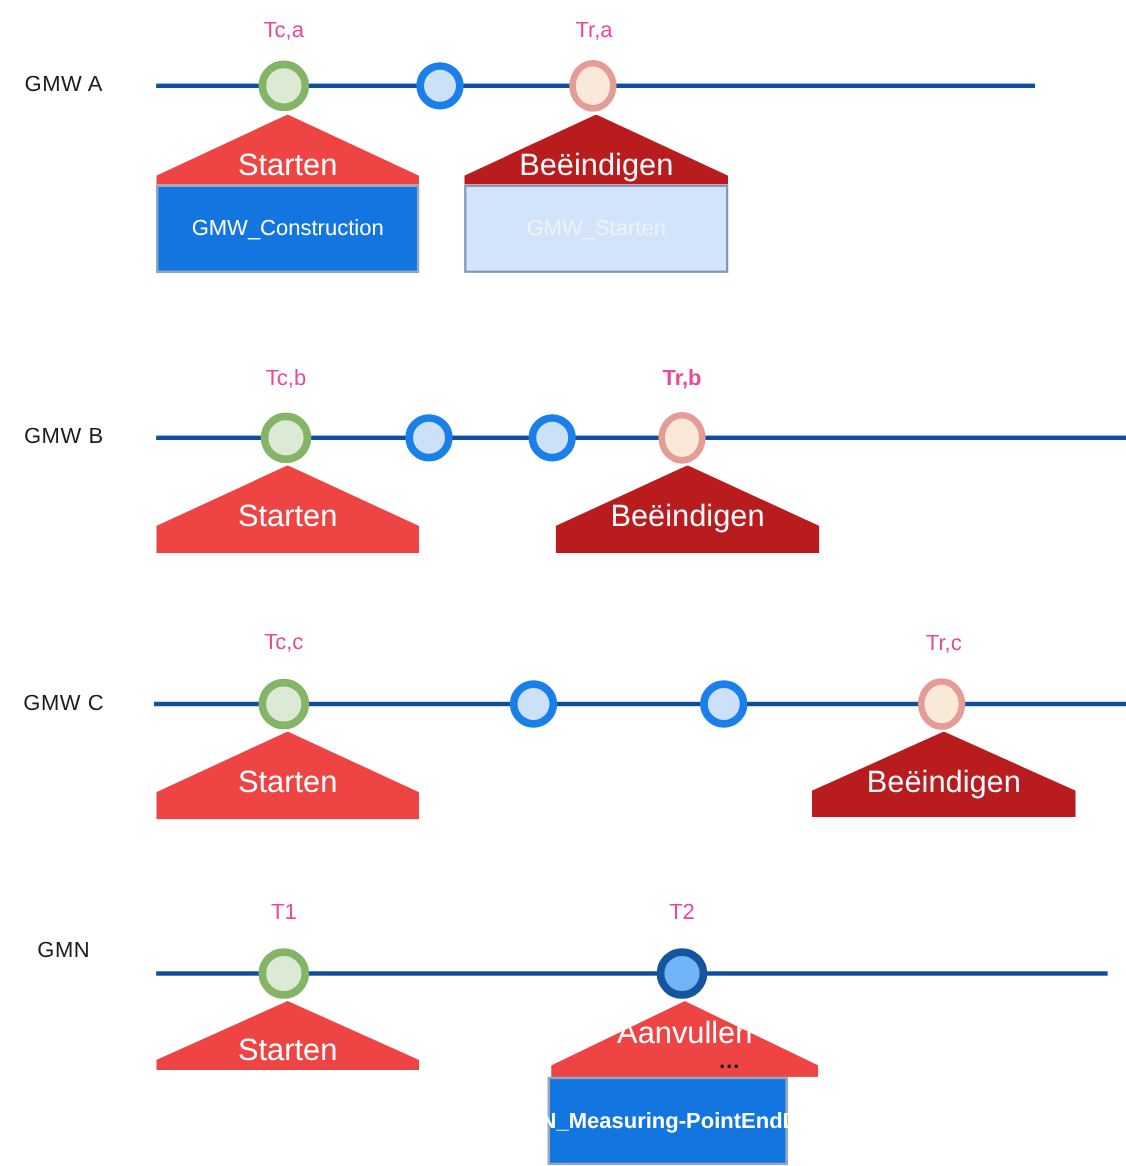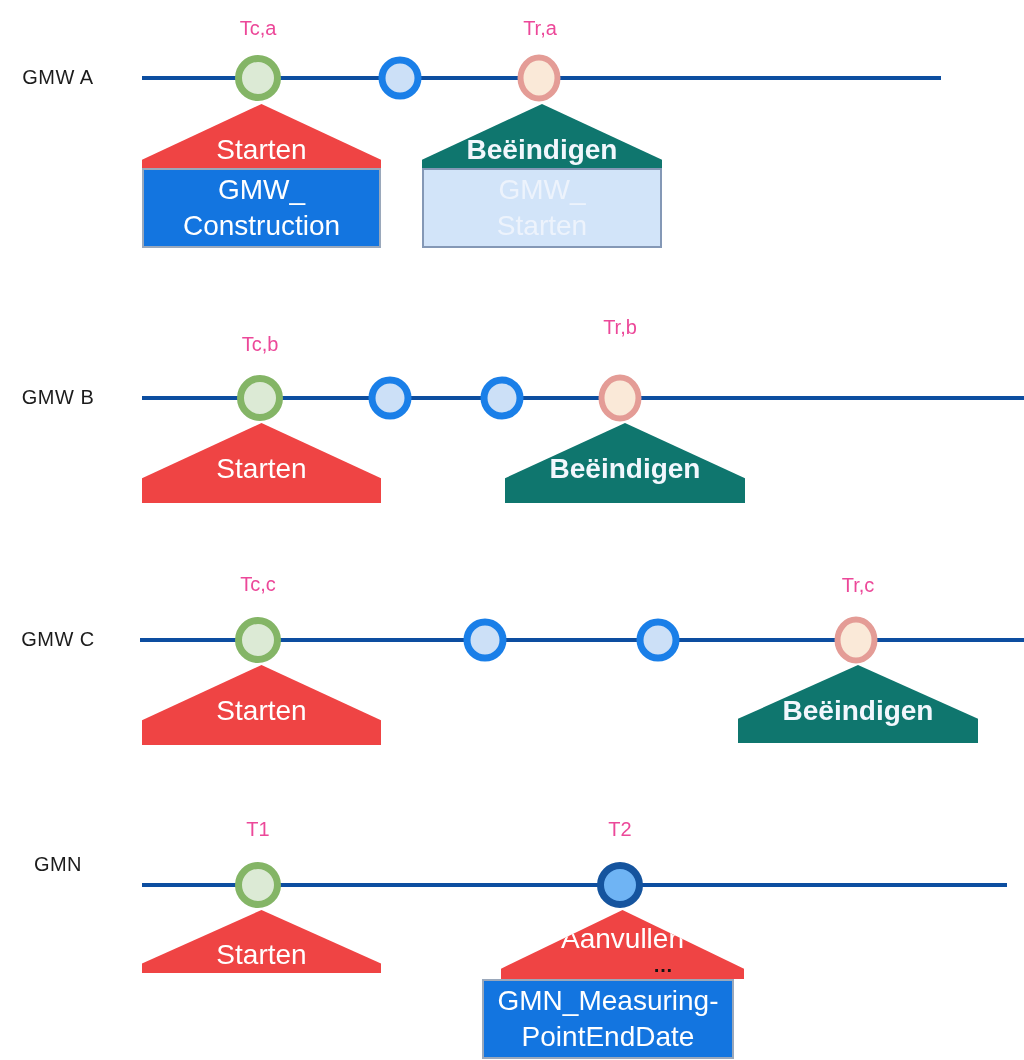--- a/index.html
+++ b/index.html
@@ -21,24 +21,24 @@
   .node.orange{width:43px;height:47px;border:6px solid #E49C96;background:#FAE9D8;}
   .node.navy  {width:46px;height:46px;border:7px solid #15549E;background:#6FB4F4;}
   .pent{
     position:absolute;display:flex;align-items:flex-end;justify-content:center;
     font-size:28px;color:#ffffff;text-align:center;box-sizing:border-box;white-space:nowrap;
   }
   .pent.sh87{clip-path:polygon(50% 0,100% 87%,100% 100%,0 100%,0 87%);}
   .pent.sh69{clip-path:polygon(50% 0,100% 69%,100% 100%,0 100%,0 69%);}
   .pent.sh85{clip-path:polygon(50% 0,100% 85%,100% 100%,0 100%,0 85%);}
   .pent.dark{background:#ef4444;}
-  .pent.light{background:#0f766e;color:#F2F7FD;font-weight:bold;}
+  .pent.light{background:#b91c1c;color:#F2F7FD;}
   .cbox{
-    position:absolute;box-sizing:border-box;display:flex;flex-direction:column;
-    align-items:center;justify-content:center;font-size:28px;line-height:36px;
+    position:absolute;box-sizing:border-box;display:flex;flex-direction:row;
+    align-items:center;justify-content:center;font-size:20px;line-height:36px;
     color:#ffffff;text-align:left;white-space:nowrap;
   }
   .cbox.dark{background:#1375E0;border:2px solid #9AA8BB;}
   .cbox.light{background:#D2E4F9;border:2px solid #8498B6;color:#EDF3FC;}
   .dots{
     position:absolute;font-size:20px;line-height:10px;color:#141414;
     letter-spacing:2px;font-weight:bold;
   }
 </style>
 </head>
@@ -81,21 +81,21 @@
     <span>Beëindigen</span>
   </div>
 
   <div class="node green" style="left:260px;top:398px;"></div>
   <div class="node blue" style="left:390px;top:398px;"></div>
   <div class="node blue" style="left:502px;top:398px;"></div>
   <div class="node orange" style="left:620px;top:398px;"></div>
 
   <div class="row-label" style="top:386px;">GMW B</div>
   <div class="tick" style="left:260px;top:333px;">Tc,b</div>
-  <div class="tick" style="left:620px;top:316px;">Tr,b</div>
+  <div class="tick" style="left:620px;top:333px;font-weight:bold;">Tr,b</div>
 
   <div class="tl" style="left:140px;top:638px;width:884px;"></div>
 
   <div class="pent dark sh69" style="left:142px;top:665px;width:239px;height:80px;padding-bottom:18px;">
     <span>Starten</span>
   </div>
   <div class="pent light sh69" style="left:738px;top:665px;width:240px;height:78px;padding-bottom:16px;">
     <span>Beëindigen</span>
   </div>
 
@@ -111,21 +111,21 @@
   <div class="tl" style="left:142px;top:883px;width:865px;"></div>
 
   <div class="pent dark sh85" style="left:142px;top:910px;width:239px;height:63px;padding-bottom:2px;">
     <span>Starten</span>
   </div>
 
   <div class="pent dark sh85" style="left:501px;top:910px;width:243px;height:69px;padding-bottom:24px;">
     <span>Aanvullen</span>
     <span class="dots" style="left:152px;top:50px;">…</span>
   </div>
-  <div class="cbox dark" style="left:482px;top:979px;width:252px;height:80px;">
+  <div class="cbox dark" style="left:498px;top:979px;width:218px;height:80px;font-weight:bold;">
     <span>GMN_Measuring-</span>
     <span>PointEndDate</span>
   </div>
 
   <div class="node green" style="left:258px;top:885px;"></div>
   <div class="node navy" style="left:620px;top:885px;"></div>
 
   <div class="row-label" style="top:853px;">GMN</div>
   <div class="tick" style="left:258px;top:818px;">T1</div>
   <div class="tick" style="left:620px;top:818px;">T2</div>

